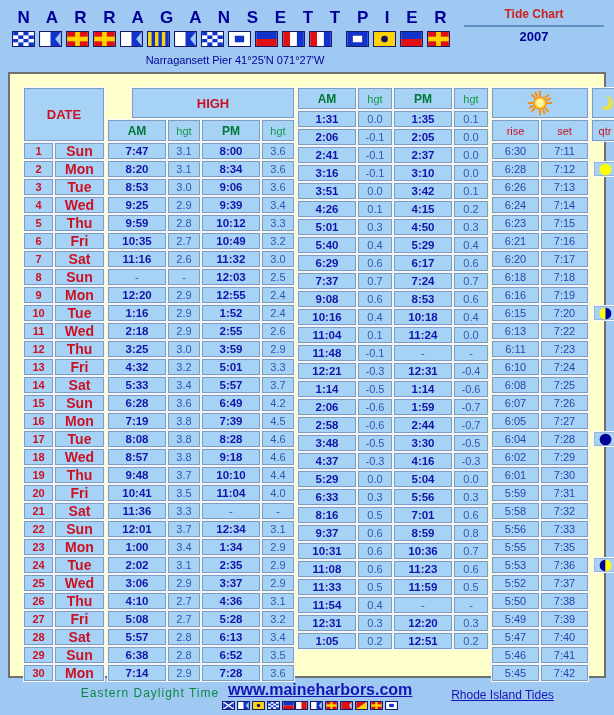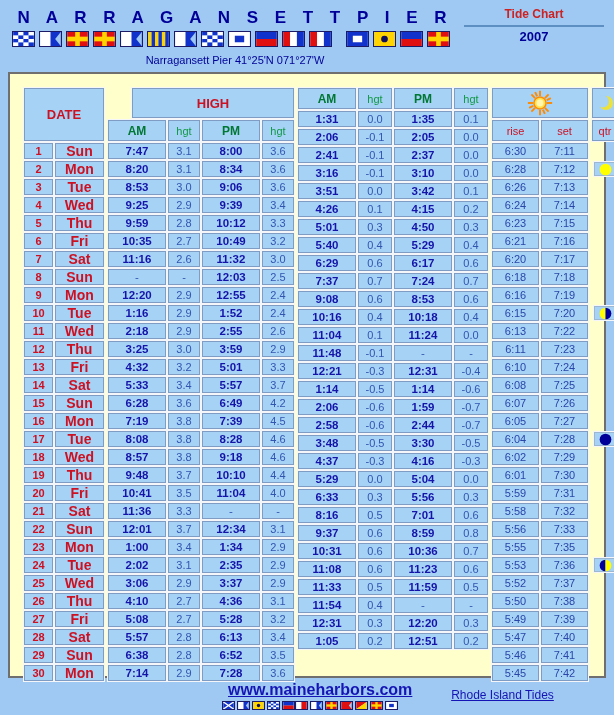--- a/index.html
+++ b/index.html
@@ -727,20 +727,21 @@
         <div class="moonempty"></div>
         <div class="moonempty"></div>
         <div class="moonempty"></div>
         <div class="moonempty"></div>
       </div>
   </div>
 
 </div>
 
 <div class="footer">
+  <div class="tz-label">Eastern Daylight Time</div>
   <div class="center-link-block">
     <a class="site-link">www.maineharbors.com</a>
     <div class="footer-flags">
       <div class="flags-word">
           <span>
             <svg width="13" height="9" viewBox="0 0 22 15" style="border:1px solid #1A1A66">
               <rect width="22" height="15" fill="#1133CC"></rect>
       <line x1="0" y1="0" x2="22" y2="15" stroke="#FFFFFF" stroke-width="3"></line>
       <line x1="22" y1="0" x2="0" y2="15" stroke="#FFFFFF" stroke-width="3"></line>
             </svg>

